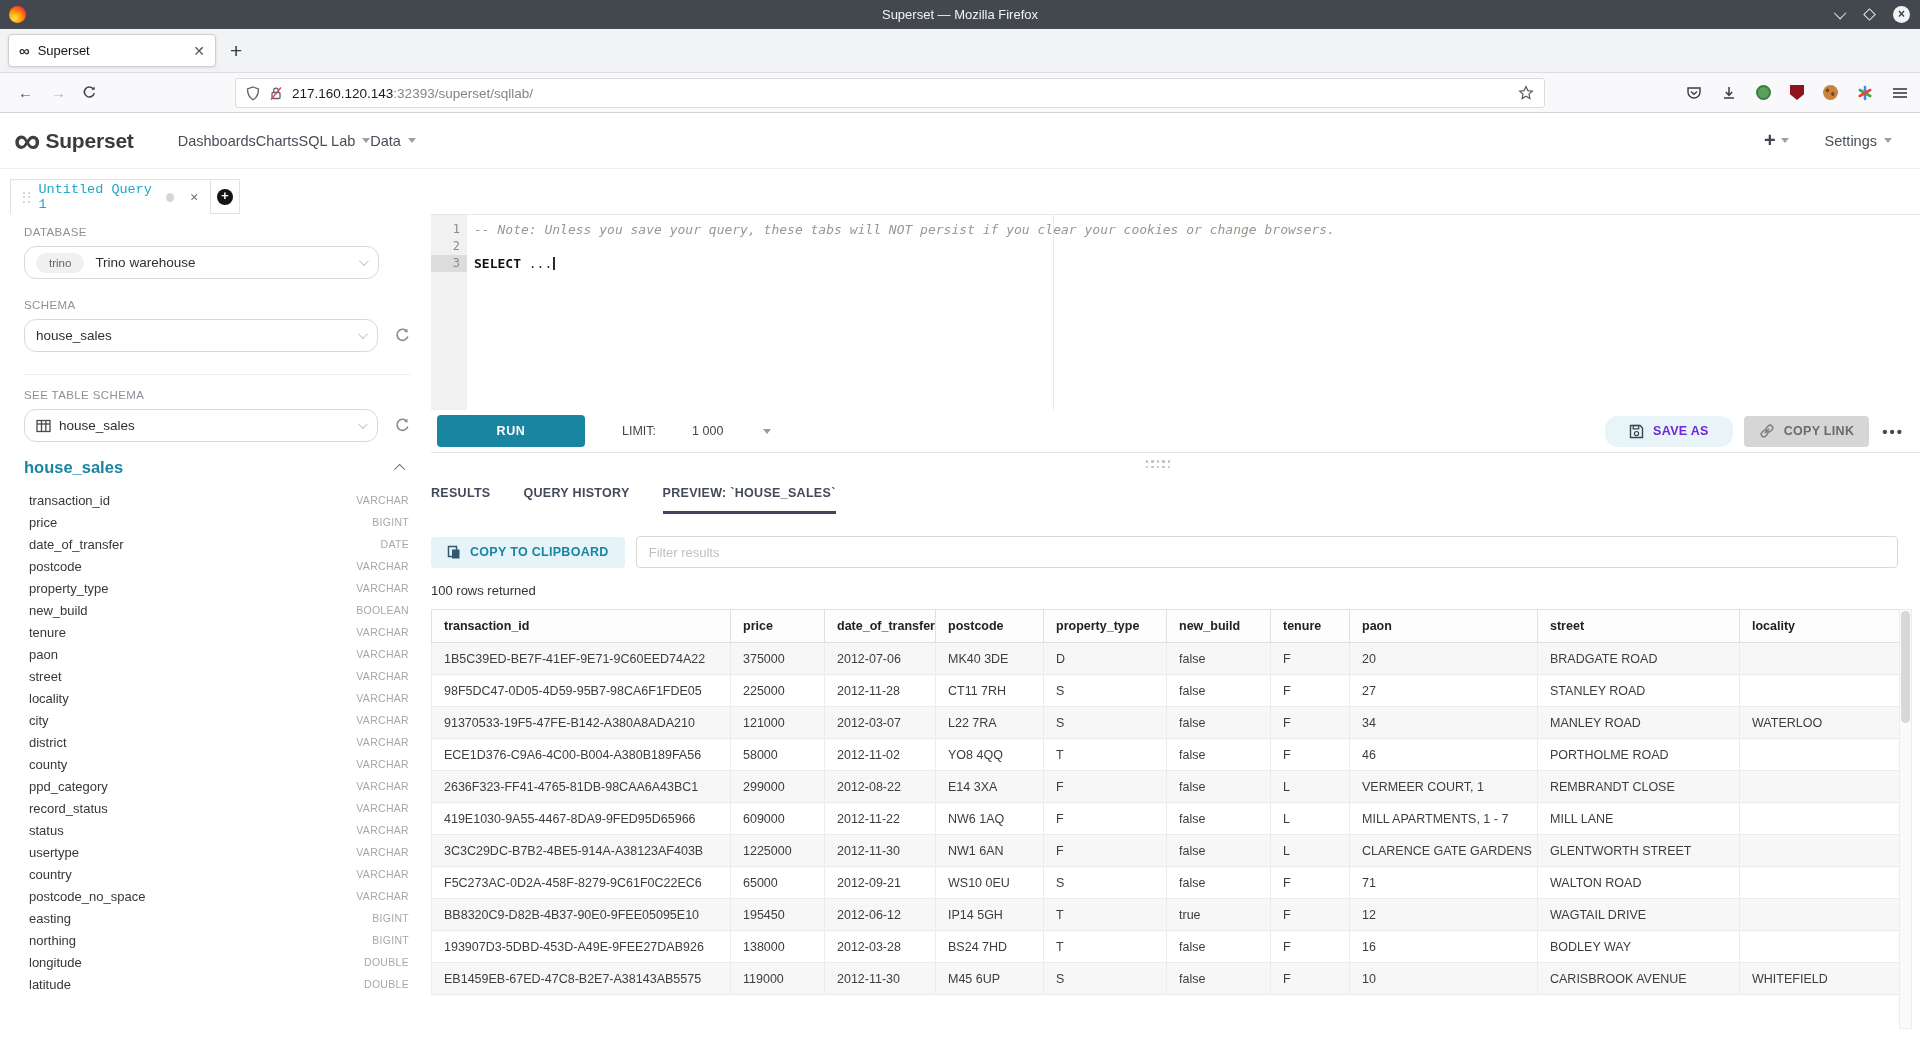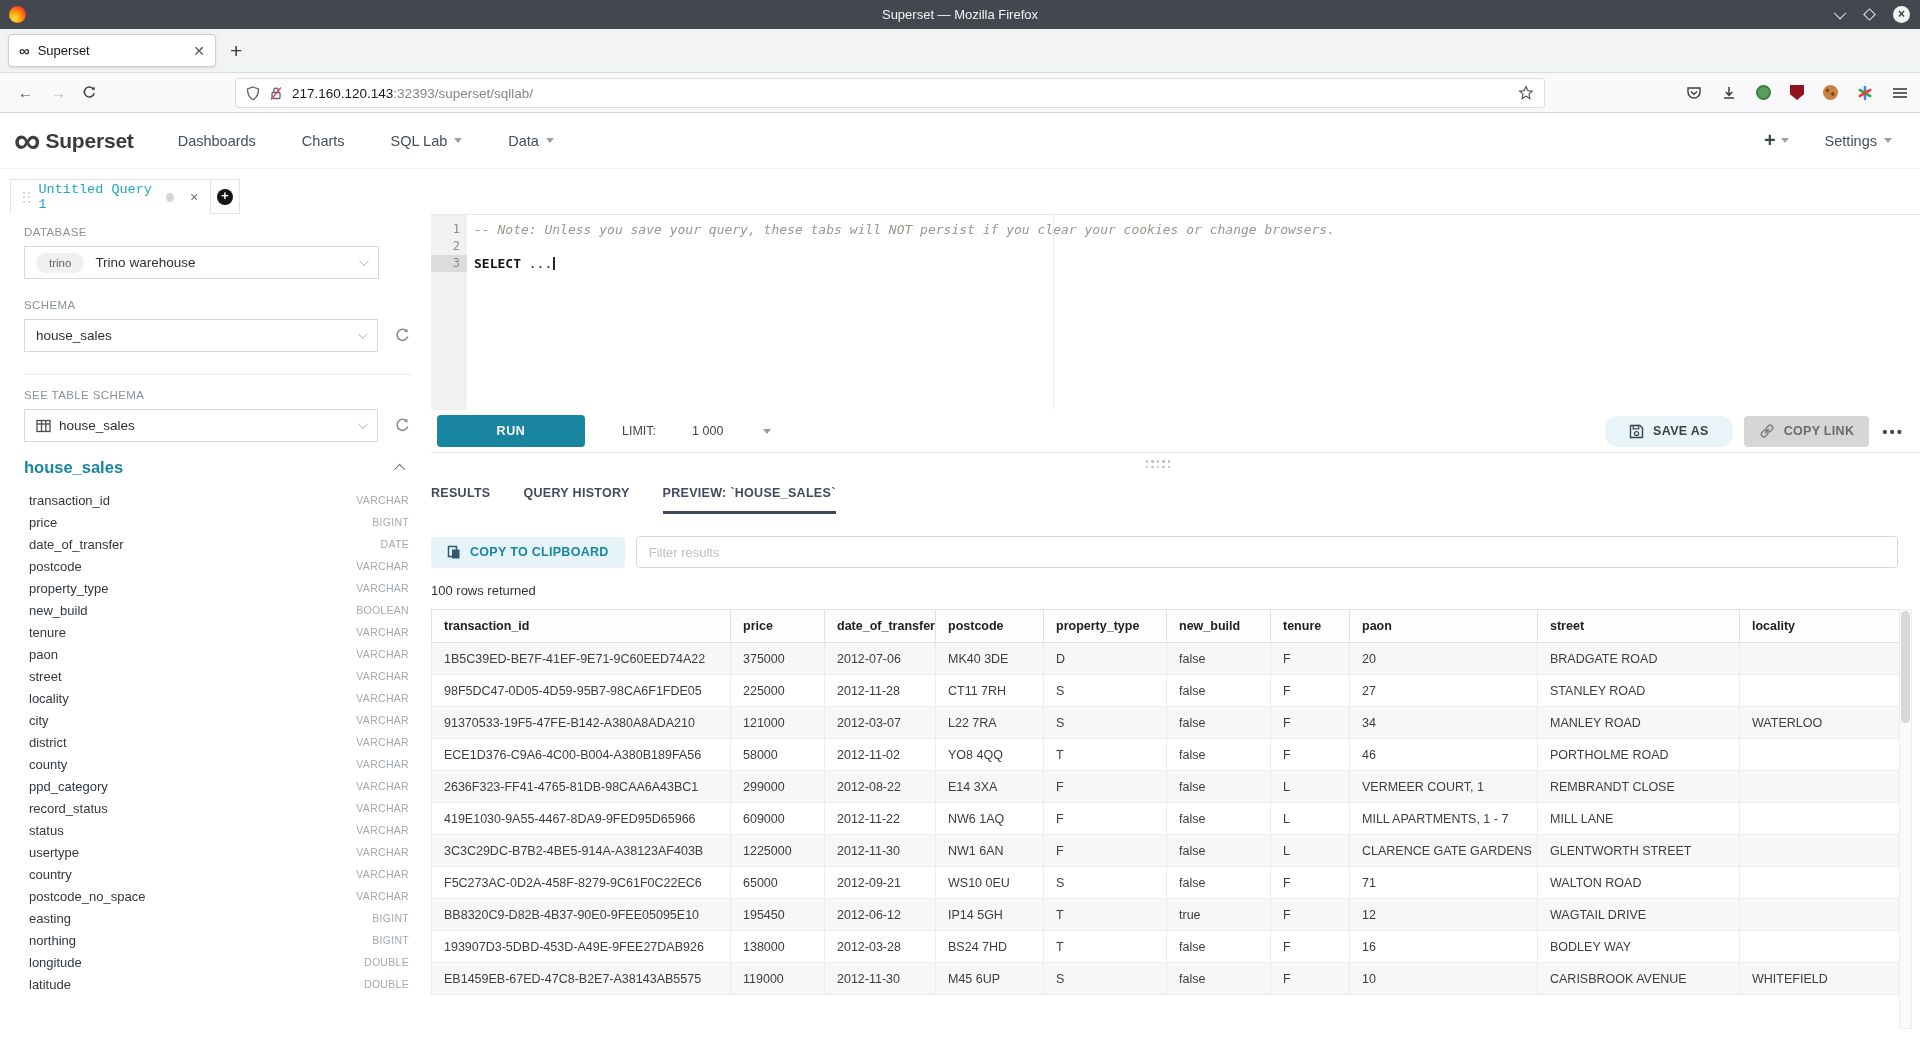--- a/index.html
+++ b/index.html
@@ -39,21 +39,21 @@
   .ext-shield-red { width:14px; height:15px; background:#8f141c; clip-path:polygon(0 0,100% 0,100% 62%,50% 100%,0 62%); }
   .ext-cookie { width:15px; height:15px; border-radius:50%; background:#c98240;
     background-image:radial-gradient(circle at 30% 35%, #7a4a1f 0 1.6px, transparent 2px),
       radial-gradient(circle at 65% 60%, #7a4a1f 0 1.6px, transparent 2px); }
 
   
   .appbar { height:56px; background:#fff; border-bottom:1px solid #f0f0f0; display:flex; align-items:center; }
   .brand { display:flex; align-items:center; margin-left:14px; }
   .brand-inf { font-size:37px; font-weight:bold; color:#3f3f3f; line-height:0.8; margin-right:7px; letter-spacing:-2px; }
   .brand-name { font-size:21px; font-weight:bold; color:#3b3b3b; letter-spacing:-0.2px; }
-  .appnav { display:flex; margin-left:44px; gap:46px; }
+  .appnav { display:flex; margin-left:44px; }
   .nav-item { display:flex; align-items:center; gap:7px; font-size:14.5px; color:#464e57; }
   .caret-down { width:0; height:0; border-left:4px solid transparent; border-right:4px solid transparent;
     border-top:5px solid #9aa0a6; }
   .appbar-right { margin-left:auto; margin-right:28px; display:flex; align-items:center; gap:36px; }
   .plus-group { display:flex; align-items:center; gap:5px; font-size:20px; color:#3f4652; font-weight:bold; }
   .settings-group { display:flex; align-items:center; gap:7px; font-size:14.5px; color:#464e57; }
 
   
   .qtabrow { height:45px; background:#fff; display:flex; align-items:flex-end;font-family:Liberation Mono, monospace; }
   .qtab { margin-left:10px; height:35px; width:201px; background:#fff; border:1px solid #e2e2e2; border-bottom:none;
@@ -66,21 +66,21 @@
   .qtab-add { height:35px; width:29px; border:1px solid #e2e2e2; border-left:none; display:flex;
     align-items:center; justify-content:center; }
   .plus-circle { width:16px; height:16px; border-radius:50%; background:#141414; color:#fff; font-size:13px;
     line-height:15px; text-align:center; font-weight:bold; }
 
   
   .main { display:flex; height:828px; }
   .sidebar { width:431px; padding:12px 20px 0 24px; flex:none; }
   .side-label { font-size:11.5px; color:#8a9197; letter-spacing:.4px; margin-bottom:8px; }
   .sel-row { display:flex; align-items:center; }
-  .sel { width:355px; height:33px; border:1px solid #d9d9d9; border-radius:0; display:flex;
+  .sel { width:355px; height:33px; border:1px solid #d9d9d9; border-radius:12px; display:flex;
     align-items:center; padding:0 11px; position:relative; background:#fff; }
   .sel-text { font-size:13.5px; color:#2f2f2f; }
   .sel-chevron { position:absolute; right:12px; width:7px; height:7px; border-right:1.5px solid #c4c4c4;
     border-bottom:1.5px solid #c4c4c4; transform:rotate(45deg) translateY(-2px); }
   .pill { background:#f0f0f0; border-radius:11px; padding:4px 13px; font-size:11.5px; color:#636363; margin-right:11px; }
   .refresh-ic { margin-left:16px; }
   .divider { border-top:1px solid #ededed; margin:22px 0 14px 0; width:387px; }
   .tbl-ic { margin-right:8px; }
   .tbl-title-row { display:flex; align-items:center; justify-content:space-between; margin-top:16px; width:387px; }
   .tbl-title { font-size:16.5px; font-weight:bold; color:#1985a0; }
@@ -108,21 +108,21 @@
 
   .toolbar { height:43px; display:flex; align-items:center; border-bottom:1px solid #e4e4e4; padding-right:16px; }
   .run-btn { margin-left:6px; width:148px; height:32px; background:#1985a0; border-radius:4px; color:#fff;
     font-size:12.5px; font-weight:bold; letter-spacing:.6px; display:flex; align-items:center; justify-content:center; }
   .limit-group { margin-left:37px; display:flex; align-items:center; font-size:12.5px; color:#454545;gap:28px; }
   .limit-value { margin-left:8px; }
   .limit-caret { margin-left:12px; width:0; height:0; border-left:4px solid transparent;
     border-right:4px solid transparent; border-top:5px solid #9b9b9b; }
   .tb-spacer { flex:1; }
   .saveas-btn { display:flex; align-items:center; gap:9px; background:#e9f4f9; border-radius:13px; height:31px;
-    padding:0 24px; color:#404040; font-size:12.5px; font-weight:bold; letter-spacing:.3px; }
+    padding:0 24px; color:#6d28d9; font-size:12.5px; font-weight:bold; letter-spacing:.3px; }
   .copylink-btn { display:flex; align-items:center; gap:9px; background:#d6d6d6; border-radius:4px; height:31px;
     padding:0 15px; color:#6b6b6b; font-size:12.5px; font-weight:bold; letter-spacing:.3px; margin-left:11px; }
   .more-btn { margin-left:13px; color:#4a4a4a; font-size:15px; font-weight:bold; letter-spacing:2px; }
 
   .handle-row { height:24px; position:relative; }
   .handle-dots { position:absolute; left:48%; top:7px; display:grid; grid-template-columns:repeat(5,2.5px);
     grid-auto-rows:2.5px; gap:3px; }
   .handle-dots i { background:#bdbdbd; border-radius:50%; }
 
   .stabs { display:flex; gap:33px; height:37px; align-items:flex-end; }

